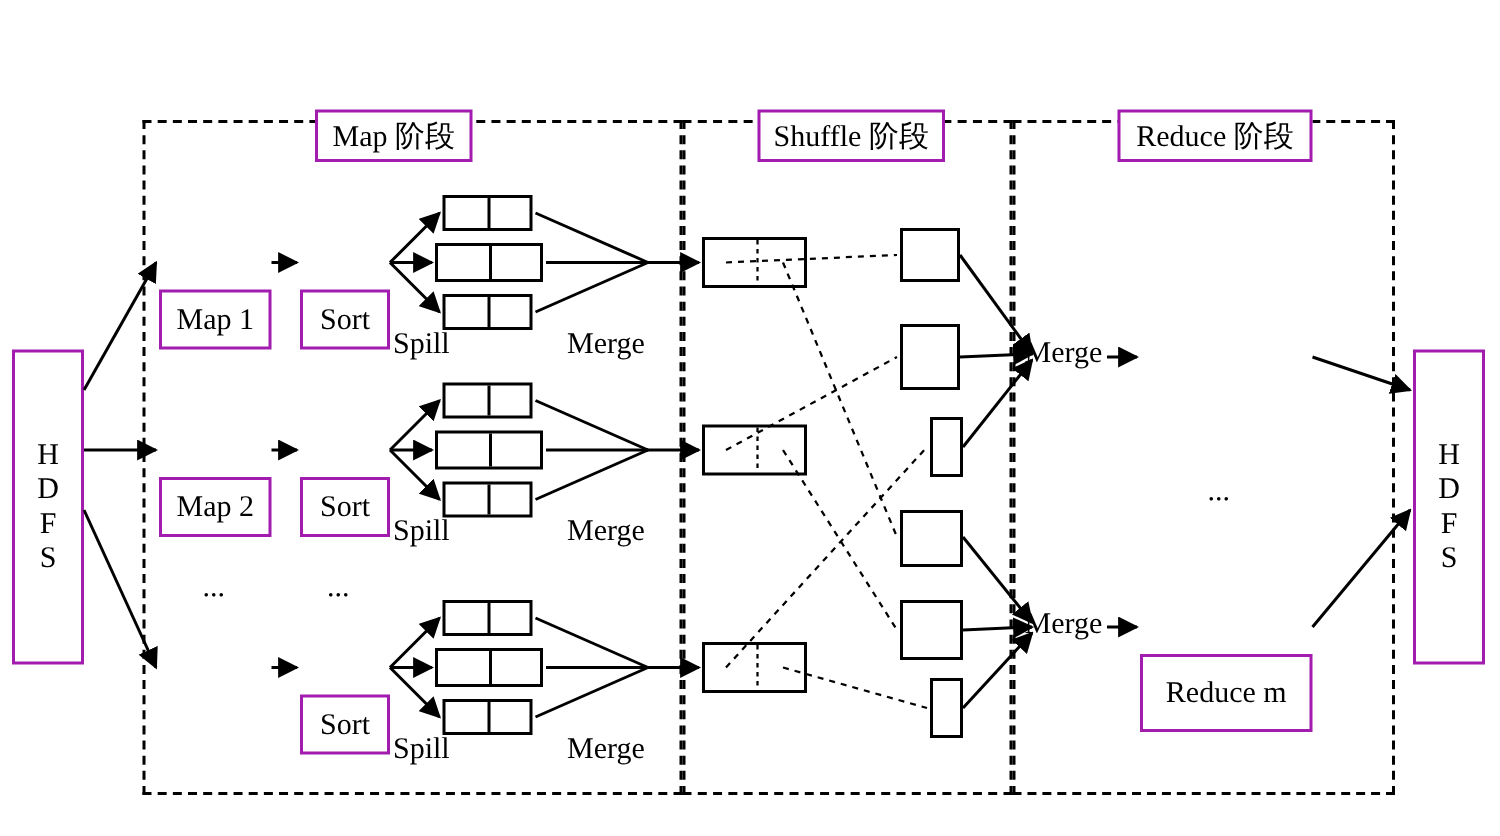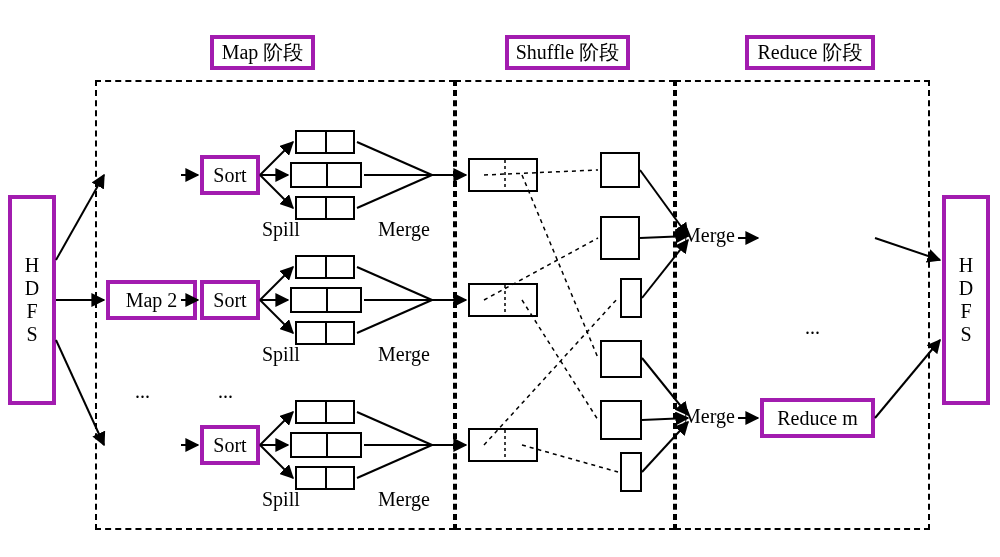--- a/index.html
+++ b/index.html
@@ -11,26 +11,27 @@
     font-size: 20px;
   }
   .canvas {
     position: relative;
     width: 1000px;
     height: 557px;
     background: #fff;
   }
   .box {
     position: absolute;
-    border: 4px solid #a21caf;
+    border: 2px solid #a21caf;
     background: #fff;
     display: flex;
     align-items: center;
     justify-content: center;
     text-align: center;
+    margin-top: 38px;
   }
   .phase {
     position: absolute;
     border: 2px dashed #000;
     background: transparent;
   }
   .label {
     position: absolute;
     background: transparent;
     white-space: nowrap;
@@ -81,21 +82,22 @@
   </div>
 
   <div class="phase" style="left:95px; top:80px; width:360px; height:450px;"></div>
   <div class="phase" style="left:455px; top:80px; width:220px; height:450px;"></div>
   <div class="phase" style="left:675px; top:80px; width:255px; height:450px;"></div>
 
   <div class="box" style="left:210px; top:35px; width:105px; height:35px;">Map 阶段</div>
   <div class="box" style="left:505px; top:35px; width:125px; height:35px;">Shuffle 阶段</div>
   <div class="box" style="left:745px; top:35px; width:130px; height:35px;">Reduce 阶段</div>
 
-  <div class="box" style="left:106px; top:280px; width:91px; height:40px;">Map 2</div>
+  <div class="box" style="left:106px; top:155px; width:75px; height:40px;">Map 1</div>
+  <div class="box" style="left:106px; top:280px; width:75px; height:40px;">Map 2</div>
   <div class="label" style="left:135px; top:380px;">...</div>
 
   <div class="box" style="left:200px; top:155px; width:60px; height:40px;">Sort</div>
   <div class="box" style="left:200px; top:280px; width:60px; height:40px;">Sort</div>
   <div class="box" style="left:200px; top:425px; width:60px; height:40px;">Sort</div>
   <div class="label" style="left:218px; top:380px;">...</div>
 
   <div class="spillbox" style="left:295px; top:130px; width:60px; height:24px;"></div>
   <div class="spillbox" style="left:290px; top:162px; width:72px; height:26px;"></div>
   <div class="spillbox" style="left:295px; top:196px; width:60px; height:24px;"></div>
@@ -121,21 +123,21 @@
   <div class="sqbox" style="left:600px; top:152px; width:40px; height:36px;"></div>
   <div class="sqbox" style="left:600px; top:216px; width:40px; height:44px;"></div>
   <div class="sqbox" style="left:620px; top:278px; width:22px; height:40px;"></div>
   <div class="sqbox" style="left:600px; top:340px; width:42px; height:38px;"></div>
   <div class="sqbox" style="left:600px; top:400px; width:42px; height:40px;"></div>
   <div class="sqbox" style="left:620px; top:452px; width:22px; height:40px;"></div>
 
   <div class="label" style="left:683px; top:224px;">Merge</div>
   <div class="label" style="left:683px; top:405px;">Merge</div>
 
-  <div class="box" style="left:760px; top:398px; width:115px; height:40px;">Reduce m</div>
+  <div class="box" style="left:760px; top:398px; width:115px; height:52px;">Reduce m</div>
   <div class="label" style="left:805px; top:316px;">...</div>
 
   <div class="box vlabel" style="left:942px; top:195px; width:48px; height:210px;">
     <span>H</span>
     <span>D</span>
     <span>F</span>
     <span>S</span>
   </div>
 
   <svg class="overlay">

